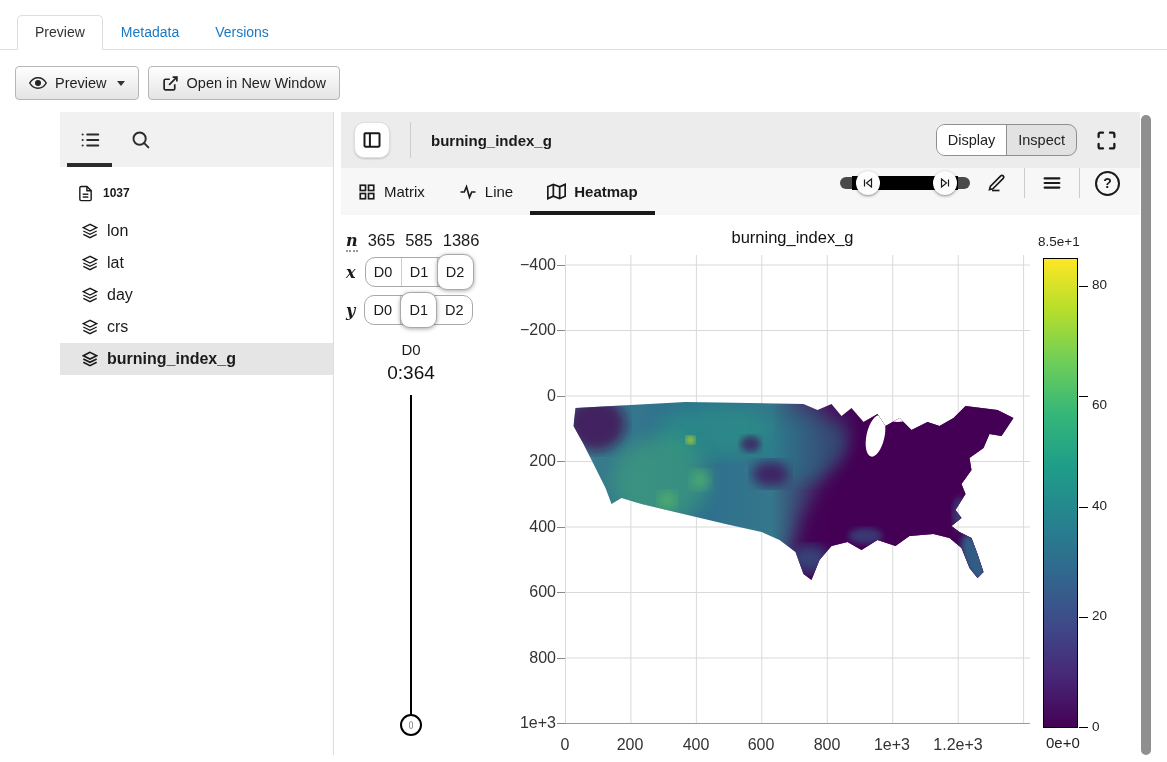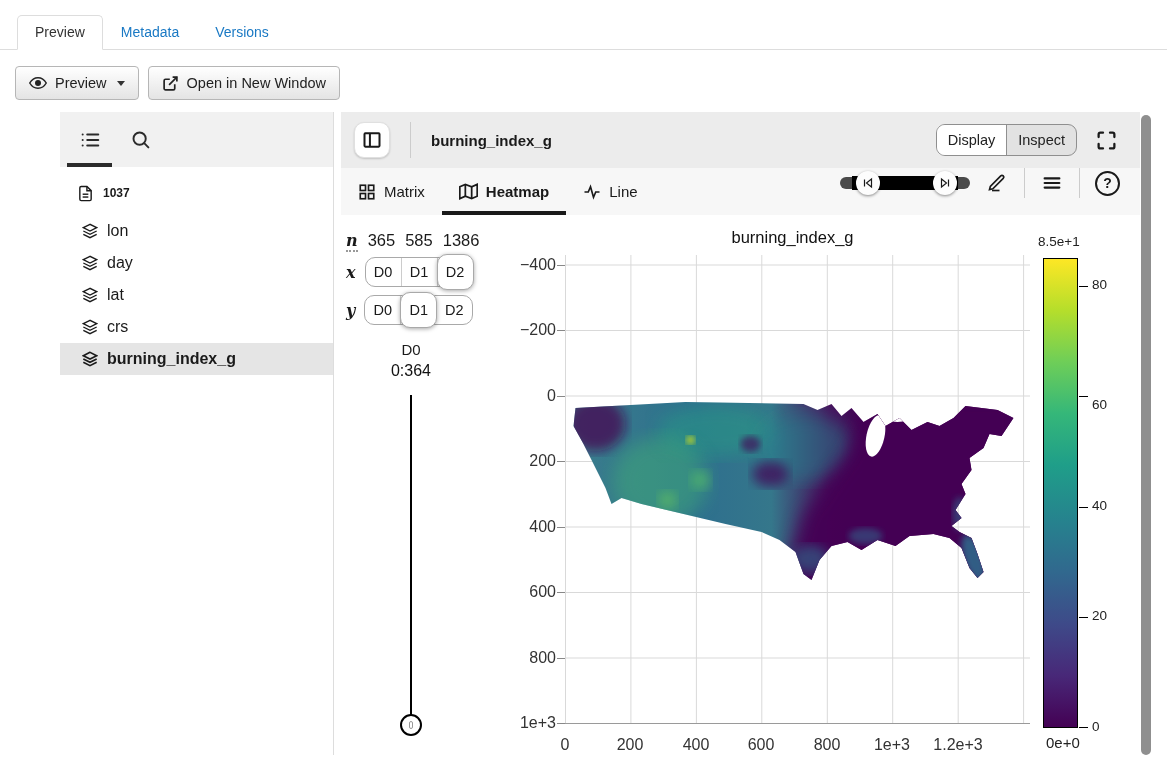--- a/index.html
+++ b/index.html
@@ -69,21 +69,21 @@
   .dm-row { position:absolute; left:346px; display:flex; align-items:center; gap:9px; }
   .dim-group { display:flex; background:#fff; border:1px solid #a9a9a9; border-radius:10px; height:30px; }
   .dim-btn { width:36px; display:flex; align-items:center; justify-content:center; font-size:14.5px;
     border-right:1px solid #ccc; cursor:pointer; color:#1a1a1a; }
   .dim-btn:last-child { border-right:none; }
   .dim-btn.raised { position:relative; z-index:1; height:36px; width:37px; margin:-4px -1px;
     background:#fff; border:1px solid #a9a9a9; border-radius:10px;
     box-shadow:0 1px 4px rgba(0,0,0,.35); }
   
   .slice-label { position:absolute; left:381px; top:341px; width:60px; text-align:center; font-size:15px; }
-  .slice-range { position:absolute; left:381px; top:362px; width:60px; text-align:center; font-size:16px; color:#111; }
+  .slice-range { position:absolute; left:381px; top:362px; width:60px; text-align:center; font-size:19px; color:#111; }
   .slice-track { position:absolute; left:410px; top:395px; width:2px; height:330px; background:#000; cursor:pointer; }
   .slice-handle { position:absolute; left:400px; top:714px; width:22px; height:22px; background:#fff;
     border:2.5px solid #000; border-radius:50%; cursor:grab; display:flex; align-items:center; justify-content:center; }
   .slice-grip { width:4px; height:8px; border:1.5px solid #999; border-radius:2px; }
   
   .chart-title { position:absolute; left:565px; top:228px; width:455px; text-align:center; font-size:16.5px; color:#111; }
   .tick { position:absolute; font-size:16px; color:#333; }
   .xt { width:64px; text-align:center; top:736px; }
   .yt { width:48px; text-align:right; left:508px; }
   .ydash { position:absolute; left:557px; width:8px; height:1px; background:#888; }
@@ -176,31 +176,31 @@
       <span>lon</span>
     </div>
     <div class="ds-row">
       <span class="icon-btn" style="width:17px">
         <svg class="ic" width="16" height="16" viewBox="0 0 24 24" fill="none" stroke="#1a1a1a" stroke-width="2">
             <polygon points="12 2 2 7 12 12 22 7 12 2"></polygon>
             <polyline points="2 12 12 17 22 12"></polyline>
             <polyline points="2 17 12 22 22 17"></polyline>
           </svg>
       </span>
-      <span>day</span>
+      <span>lat</span>
     </div>
     <div class="ds-row">
       <span class="icon-btn" style="width:17px">
         <svg class="ic" width="16" height="16" viewBox="0 0 24 24" fill="none" stroke="#1a1a1a" stroke-width="2">
             <polygon points="12 2 2 7 12 12 22 7 12 2"></polygon>
             <polyline points="2 12 12 17 22 12"></polyline>
             <polyline points="2 17 12 22 22 17"></polyline>
           </svg>
       </span>
-      <span>lat</span>
+      <span>day</span>
     </div>
     <div class="ds-row">
       <span class="icon-btn" style="width:17px">
         <svg class="ic" width="16" height="16" viewBox="0 0 24 24" fill="none" stroke="#1a1a1a" stroke-width="2">
             <polygon points="12 2 2 7 12 12 22 7 12 2"></polygon>
             <polyline points="2 12 12 17 22 12"></polyline>
             <polyline points="2 17 12 22 22 17"></polyline>
           </svg>
       </span>
       <span>crs</span>
@@ -245,33 +245,33 @@
   <div class="vis-toolbar">
     <div class="vtab">
       <svg class="ic" width="18" height="18" viewBox="0 0 24 24" fill="none" stroke="#1a1a1a" stroke-width="2.2">
           <rect x="3" y="3" width="7" height="7"></rect>
           <rect x="14" y="3" width="7" height="7"></rect>
           <rect x="3" y="14" width="7" height="7"></rect>
           <rect x="14" y="14" width="7" height="7"></rect>
         </svg>
       <span>Matrix</span>
     </div>
+    <div class="vtab">
+      <svg class="ic" width="18" height="18" viewBox="0 0 24 24" fill="none" stroke="#1a1a1a" stroke-width="2.2">
+          <polyline points="2 12 7 12 10 5 14 19 17 12 22 12"></polyline>
+        </svg>
+      <span>Line</span>
+    </div>
     <div class="vtab active">
       <svg class="ic" width="19" height="19" viewBox="0 0 24 24" fill="none" stroke="#1a1a1a" stroke-width="2.2">
           <polygon points="1 6 8 3 16 6 23 3 23 18 16 21 8 18 1 21 1 6"></polygon>
           <line x1="8" y1="3" x2="8" y2="18"></line>
           <line x1="16" y1="6" x2="16" y2="21"></line>
         </svg>
       <span>Heatmap</span>
-    </div>
-    <div class="vtab">
-      <svg class="ic" width="18" height="18" viewBox="0 0 24 24" fill="none" stroke="#1a1a1a" stroke-width="2.2">
-          <polyline points="2 12 7 12 10 5 14 19 17 12 22 12"></polyline>
-        </svg>
-      <span>Line</span>
     </div>
 
     <div class="vt-right">
       <div class="dslider">
         <div class="ds-track"></div>
         <div class="ds-fill"></div>
         <div class="ds-thumb" style="left:16px">
           <svg class="ic" width="12" height="12" viewBox="0 0 24 24" fill="none" stroke="#1a1a1a" stroke-width="2.4">
               <polygon points="19 20 9 12 19 4 19 20"></polygon>
               <line x1="5" y1="19" x2="5" y2="5"></line>

